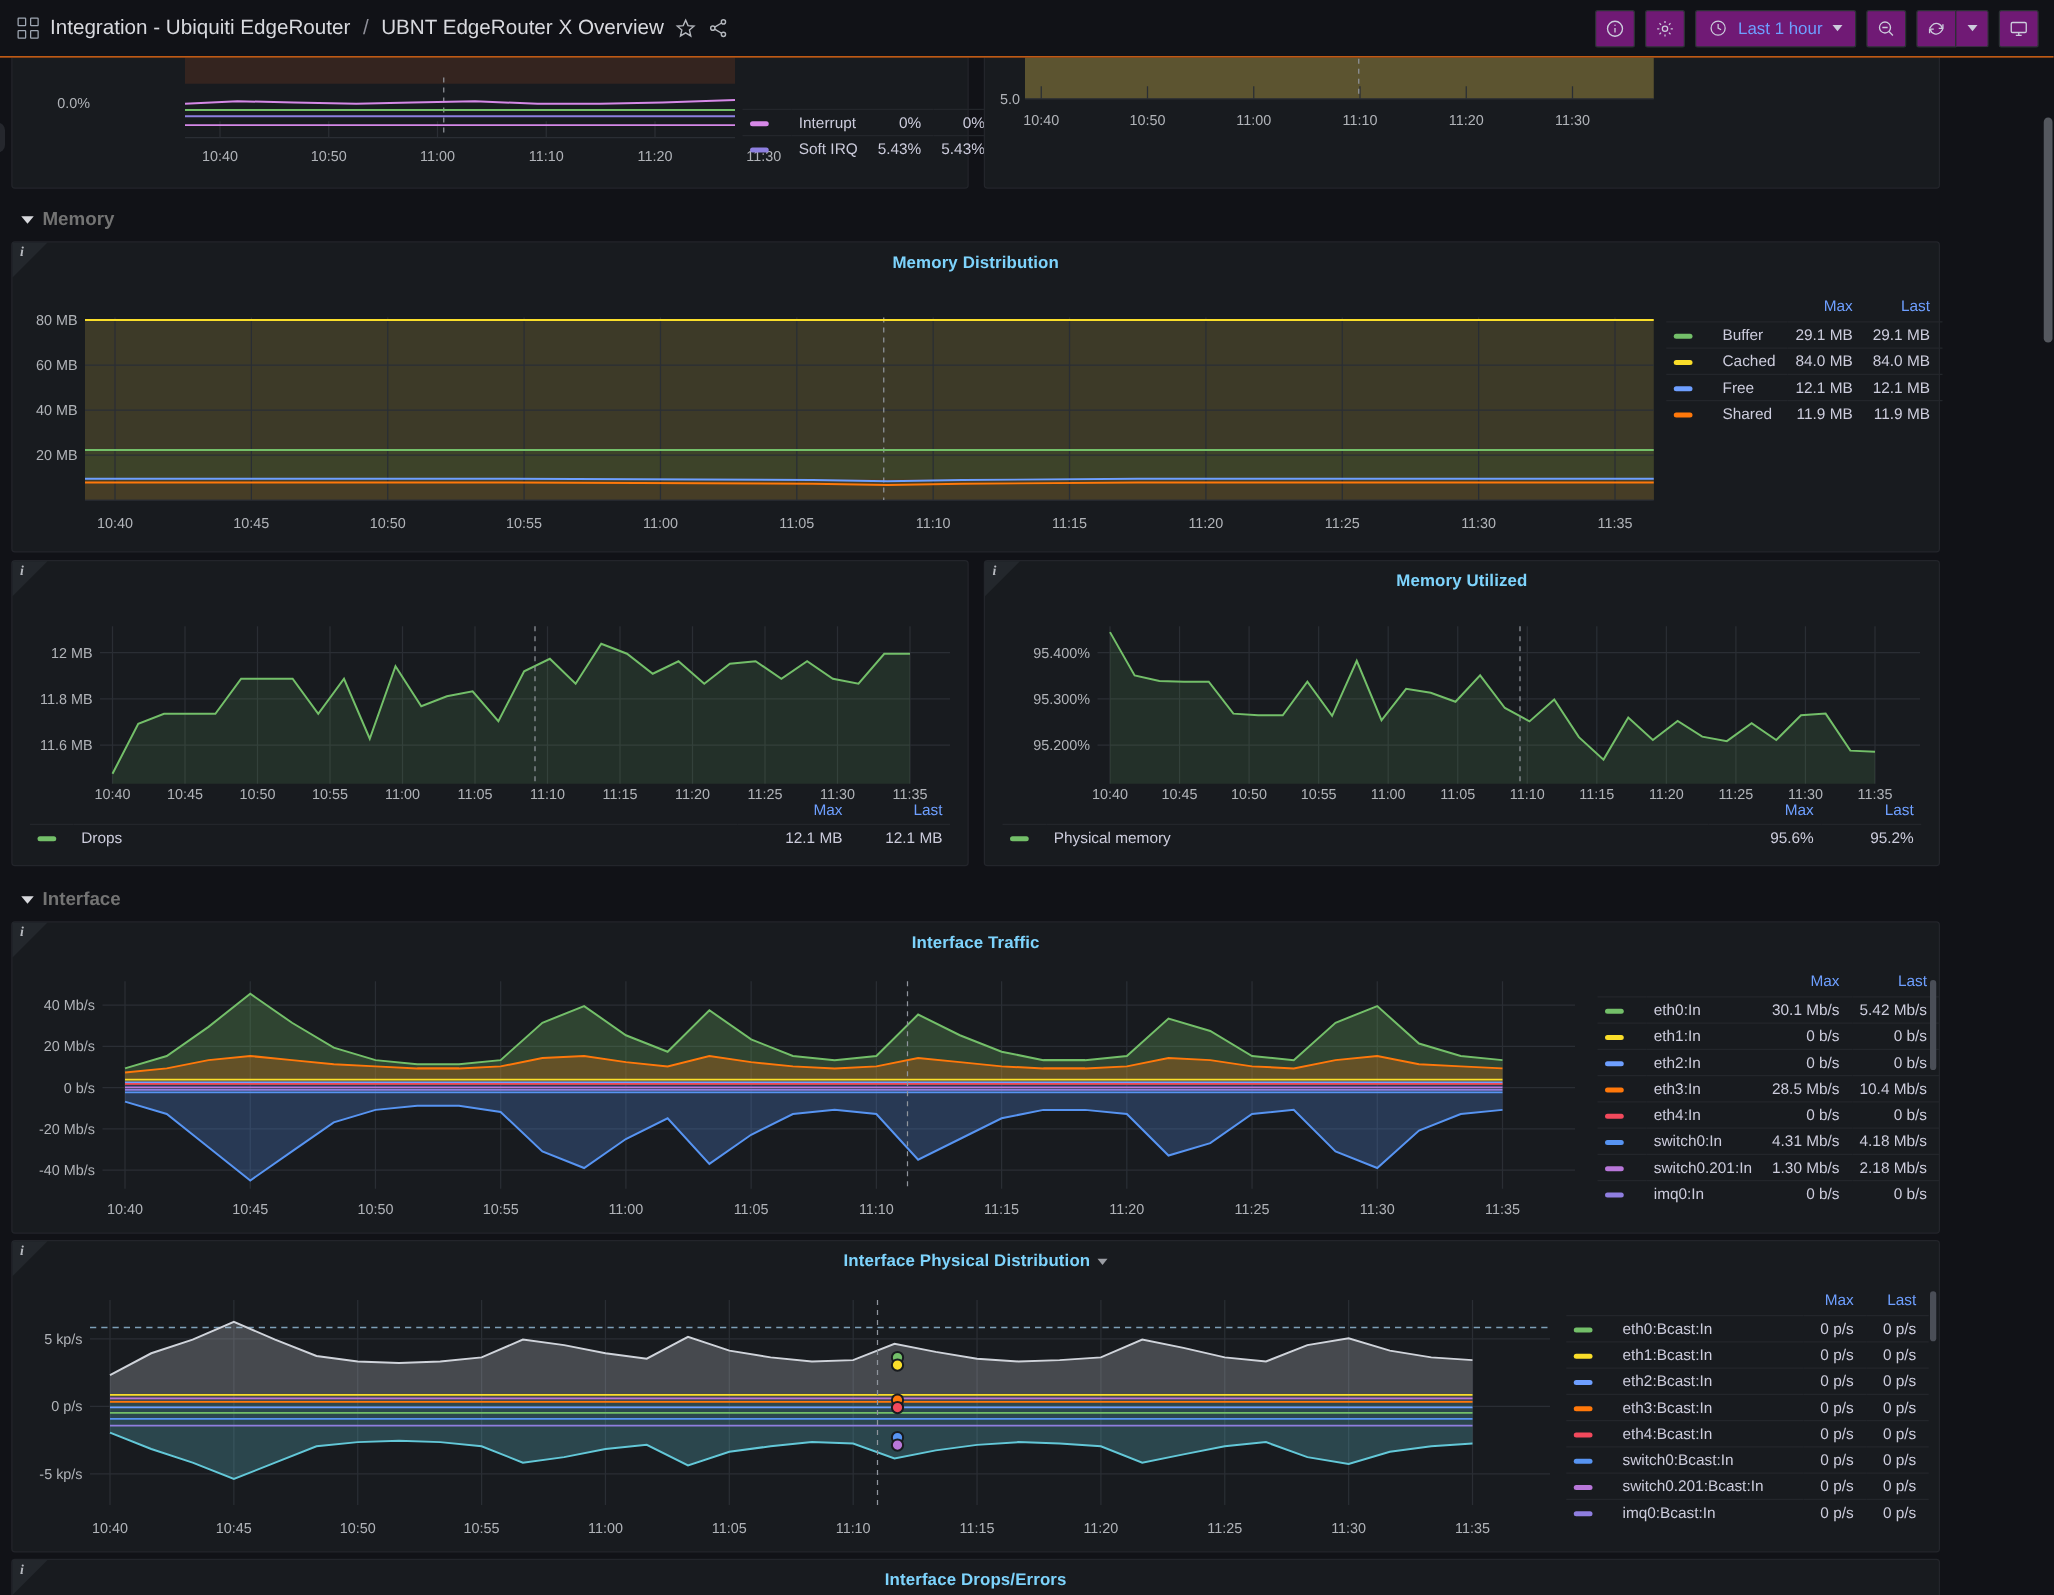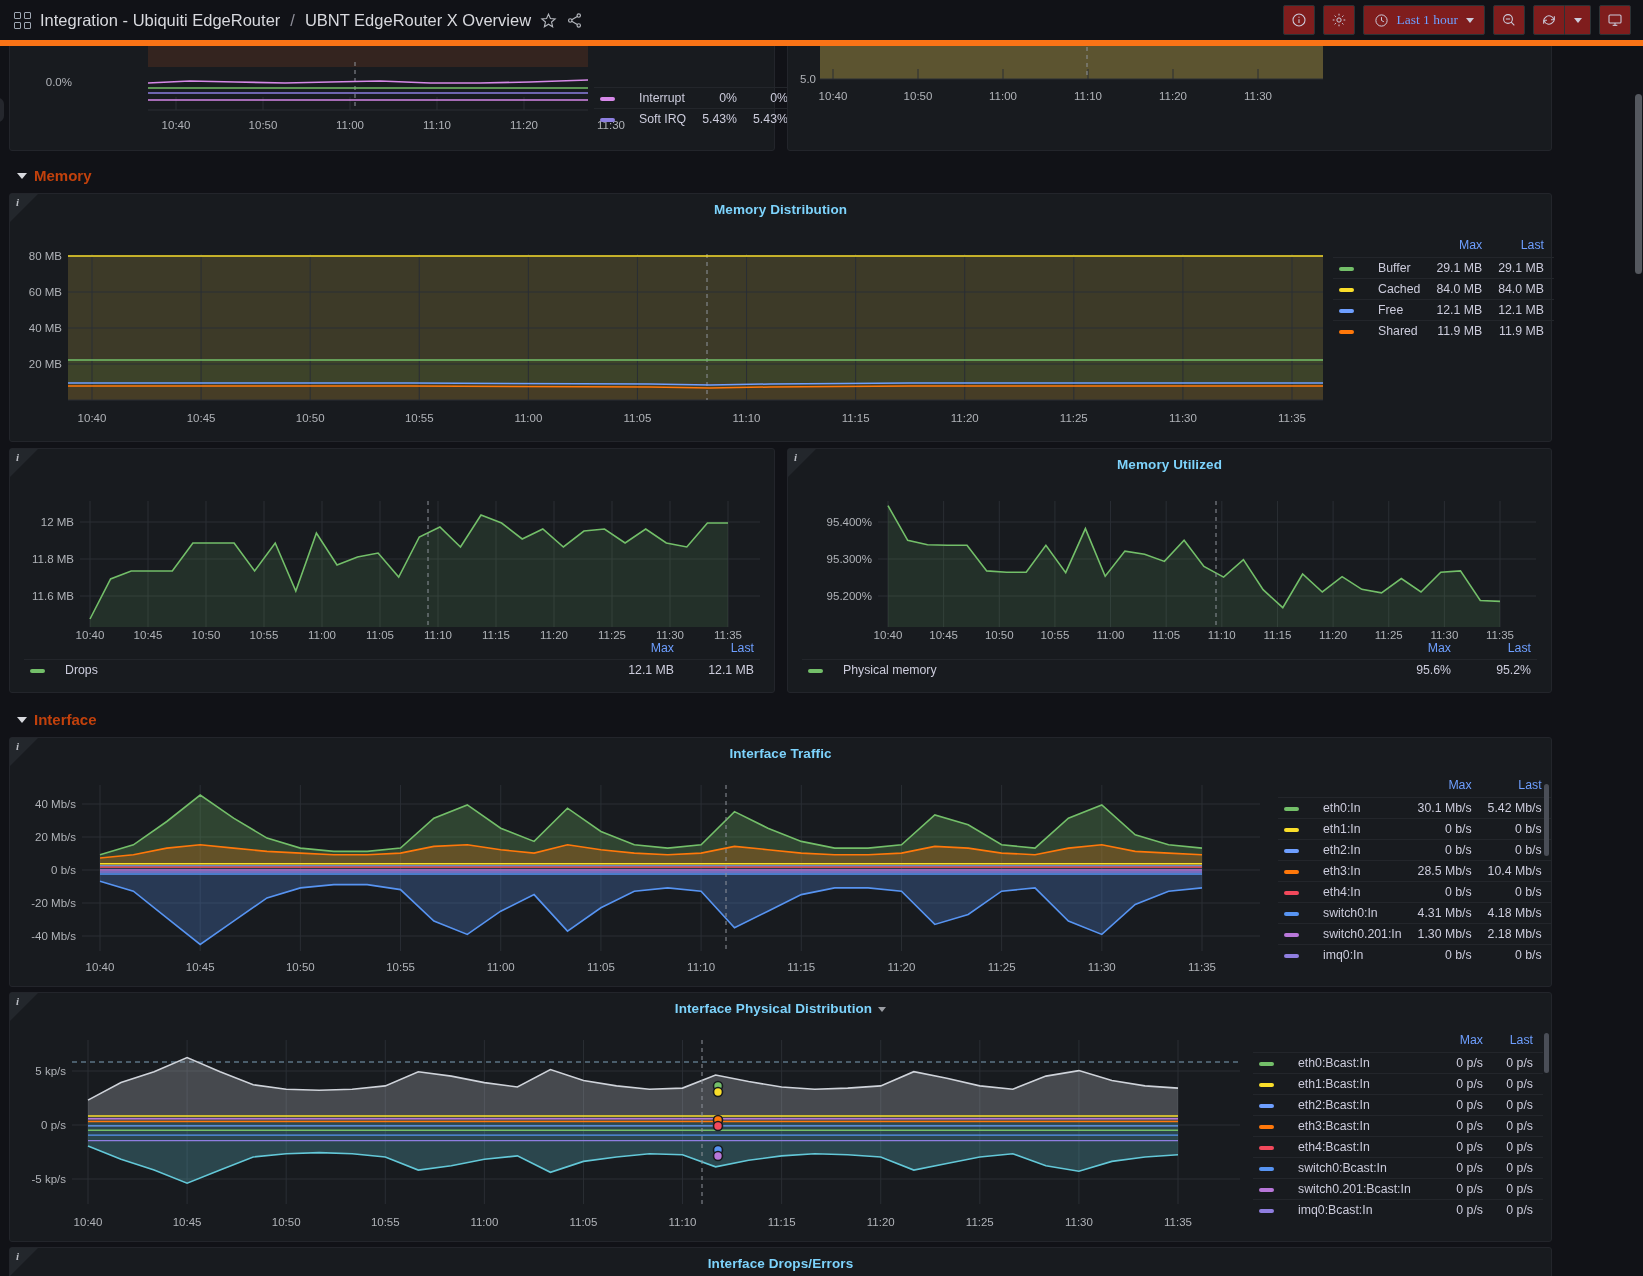--- a/index.html
+++ b/index.html
@@ -12,37 +12,37 @@
     overflow: hidden;
   }
   .app { position: relative; width: 1643px; height: 1276px; overflow: hidden; }
 
   
   .topnav {
     height: 46px; width: 100%;
     display: flex; align-items: center;
     padding: 0 12px 0 14px;
     background: #111217;
-    border-bottom: 6px solid #f97316;
+    border-bottom: 1px solid #f97316;
     position: relative; z-index: 30;
   }
   .nav-left { display: flex; align-items: center; gap: 9px; flex: 1; min-width: 0; }
   .grid-icon { width: 17px; height: 17px; display: inline-grid;
     grid-template-columns: 1fr 1fr; grid-template-rows: 1fr 1fr; gap: 3px; }
   .grid-icon i { display:block; border: 1.4px solid #9fa7b3; border-radius: 1px; }
   .crumb { font-size: 16.5px; color: #d8d9de; white-space: nowrap; }
   .crumb.sep { color: #8e8e98; padding: 0 1px; }
   .crumb-link { color: #d8d9de; }
   .star-icon, .share-icon { color: #b4b7bd; display:inline-flex; align-items:center; }
   .nav-right { display: flex; align-items: center; gap: 8px; }
   .nbtn {
     height: 30px; min-width: 30px; padding: 0 7px;
-    background: #7f1d1d; border: 1px solid #2c3235; border-radius: 2px;
+    background: #701a75; border: 1px solid #2c3235; border-radius: 2px;
     display: flex; align-items: center; justify-content: center;
-    color: #ccccdc; gap: 6px; font-family: Liberation Serif, serif;
+    color: #ccccdc; gap: 6px;
   }
   .timepicker { padding: 0 10px; gap: 8px; }
   .timepicker .tp-label { color: #6e9fff; font-size: 13.5px; font-weight: 500; }
   .refreshgrp { display: flex; }
   .refreshgrp .nbtn { border-radius: 0; }
   .refreshgrp .nbtn:first-child { border-radius: 2px 0 0 2px; }
   .refreshgrp .nbtn:last-child { border-radius: 0 2px 2px 0; border-left: none; width: 26px; min-width: 26px; }
   .chev { width: 0; height: 0; border-left: 4px solid transparent; border-right: 4px solid transparent;
           border-top: 5px solid #ccccdc; display:inline-block; }
 
@@ -65,21 +65,21 @@
     text-align: center; font-size: 13.5px; font-weight: 600; color: #7dd3fc;
     padding-top: 8px; letter-spacing: .1px;
   }
   .panel-title .tchev { display:inline-block; margin-left:6px; width:0; height:0;
     border-left: 4px solid transparent; border-right: 4px solid transparent;
     border-top: 5px solid #9a9da3; vertical-align: middle; }
 
   
   .section-row { display:flex; align-items:center; gap: 7px; padding: 9px 0 4px 8px; }
   .section-row .sec-chev { width:0;height:0;border-left:5px solid transparent;border-right:5px solid transparent;border-top:6px solid #d8d9de; }
-  .section-title { font-size: 15px; font-weight: 600; color: #c2410c; }
+  .section-title { font-size: 15px; font-weight: 600; color: #737373; }
 
   
   .axis-lbl { fill: #b0b3b8; font-size: 11.5px; font-family: "Liberation Sans", sans-serif; }
   .axis-lbl-r { text-anchor: end; }
   .axis-lbl-c { text-anchor: middle; }
   .gridline { stroke: #2a2e34; stroke-width: 1; }
   .cursorline { stroke: #8f949c; stroke-width: 1; stroke-dasharray: 4 4; }
 
   
   .legend { font-size: 12.3px; }

